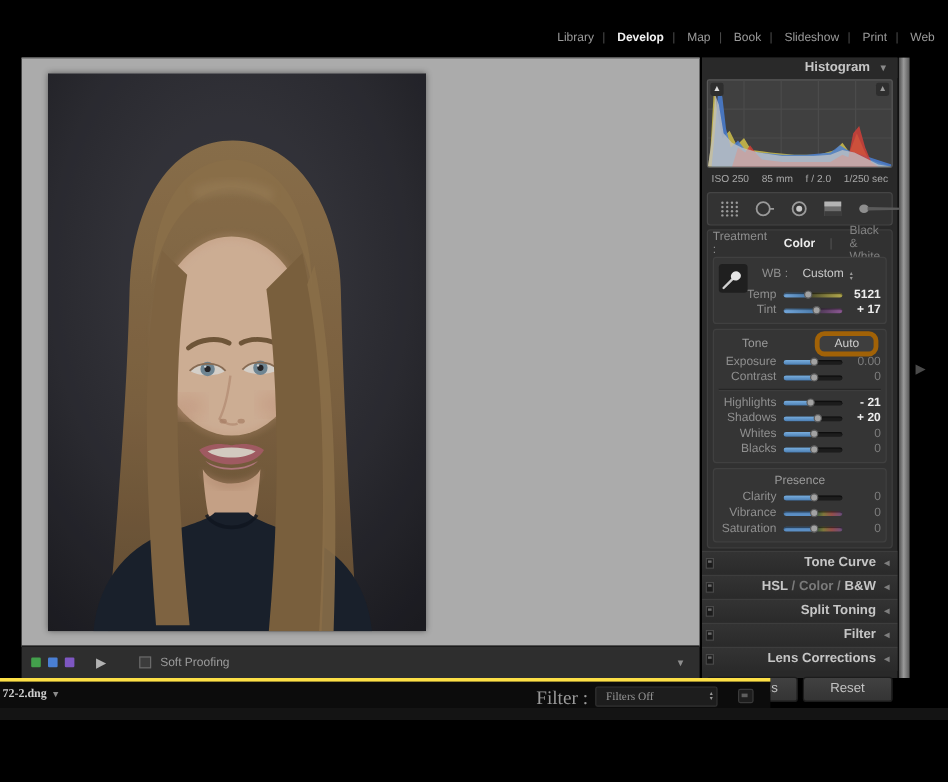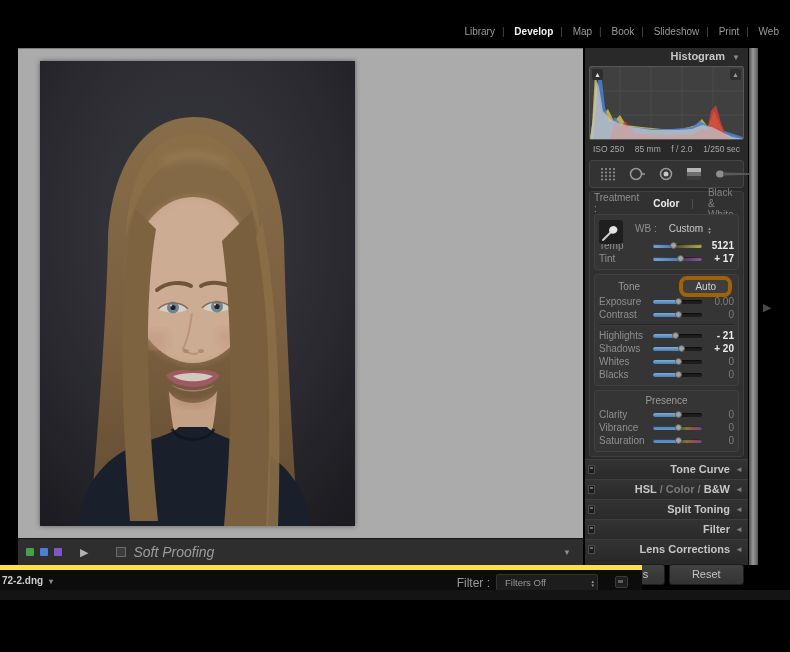--- a/index.html
+++ b/index.html
@@ -54,21 +54,21 @@
 
   #wb-row{display:flex;align-items:center;height:20px;padding-left:30px;}
   #wb-row .wlabel{color:#8f8f8f;margin-right:12px;margin-left:6px;}
   #wb-row .wvalue{color:#c9c9c9;cursor:pointer;display:flex;align-items:flex-end;}
   .updown{display:inline-flex;flex-direction:column;margin-left:5px;line-height:4px;font-size:5px;color:#9a9a9a;}
 
   #dropper{position:absolute;left:4px;top:5px;width:24px;height:24px;background:#1f1f1f;
            border-radius:3px;cursor:pointer;}
 
   .slider-row{display:flex;align-items:center;height:11px;margin:2px 0;}
-  .slider-row .slabel{width:48px;padding-right:6px;color:#8f8f8f;flex:none;}
+  .slider-row .slabel{width:48px;text-align:right;padding-right:6px;color:#8f8f8f;flex:none;}
   .slider-row .track{position:relative;flex:1;height:4px;border-radius:2px;background:#1d1d1d;
                      box-shadow:inset 0 1px 1px rgba(0,0,0,.6);cursor:pointer;}
   .slider-row .fill{position:absolute;left:0;top:0;height:100%;border-radius:2px 0 0 2px;
                     background:linear-gradient(#79aede,#4c7fb4);}
   .slider-row .knob{position:absolute;top:-2px;width:7px;height:7px;border-radius:50%;
                     background:#a2a2a2;border:1px solid #5a5a5a;box-sizing:border-box;cursor:pointer;}
   .slider-row .val{width:32px;text-align:right;color:#7d7d7d;flex:none;}
   .slider-row .val.bright{color:#ececec;font-weight:bold;}
 
   .track.temp{background:linear-gradient(90deg,#74a8dc 0%,#4e7eae 36%,#4a4a2c 44%,#8a8440 75%,#b3aa4e 100%);}
@@ -97,30 +97,30 @@
   #scrollbar{position:absolute;left:749px;top:48px;width:9px;height:517px;
              background:linear-gradient(90deg,#4e4e4e,#9a9a9a 45%,#585858);}
   #panel-collapse{position:absolute;left:763px;top:301px;color:#4a4a4a;font-size:11px;cursor:pointer;}
 
   
   #toolbar{position:absolute;left:18px;top:538px;width:565px;height:27px;background:#2e2e2e;
            border-top:1px solid #171717;display:flex;align-items:center;box-sizing:border-box;padding:0 8px;}
   .swatch{width:8px;height:8px;border-radius:1px;margin-right:6px;cursor:pointer;}
   #play-icon{color:#b2b2b2;font-size:11px;margin-left:12px;cursor:pointer;}
   #sp-check{width:8px;height:8px;background:#3c3c3c;border:1px solid #6a6a6a;margin-left:28px;cursor:pointer;}
-  #sp-label{color:#9c9c9c;font-size:14px;margin-left:7px;font-style:italic;}
+  #sp-label{color:#9c9c9c;font-size:10px;margin-left:7px;}
   #toolbar .spacer{flex:1;}
   #toolbar-dd{color:#8e8e8e;font-size:8px;cursor:pointer;padding-right:4px;}
 
   
   #filmstrip{position:absolute;left:0;top:565px;width:642px;height:25px;background:#0c0c0c;
-             border-top:5px solid #fde047;}
+             border-top:3px solid #fde047;font-family:Liberation Serif, serif;}
   #filename{position:absolute;left:2px;top:5px;color:#cdcdcd;font-size:10px;font-weight:bold;cursor:pointer;}
   #filename .fn-arrow{color:#8a8a8a;font-size:8px;margin-left:3px;}
-  #filter-label{position:absolute;right:152px;top:6px;color:#9a9a9a;font-size:12px;}
+  #filter-label{position:absolute;right:152px;top:6px;color:#9a9a9a;font-size:16px;}
   #filter-dd{position:absolute;right:44px;top:4px;width:100px;height:15px;background:#1d1d1d;
              border:1px solid #323232;border-radius:2px;display:flex;align-items:center;cursor:pointer;}
   #filter-dd .fval{flex:1;color:#969696;font-size:9.5px;padding-left:8px;}
   #filter-dd .dd-ud{margin-right:3px;}
   #fs-toggle{position:absolute;right:14px;top:6px;width:11px;height:10px;background:#1e1e1e;
              border:1px solid #3a3a3a;border-radius:2px;cursor:pointer;}
   #fs-toggle:after{content:"";position:absolute;left:2px;top:3px;width:5px;height:3px;background:#5e5e5e;}
   #bottomstrip{position:absolute;left:0;top:590px;width:790px;height:10px;background:#141414;}
 </style>
 </head>

